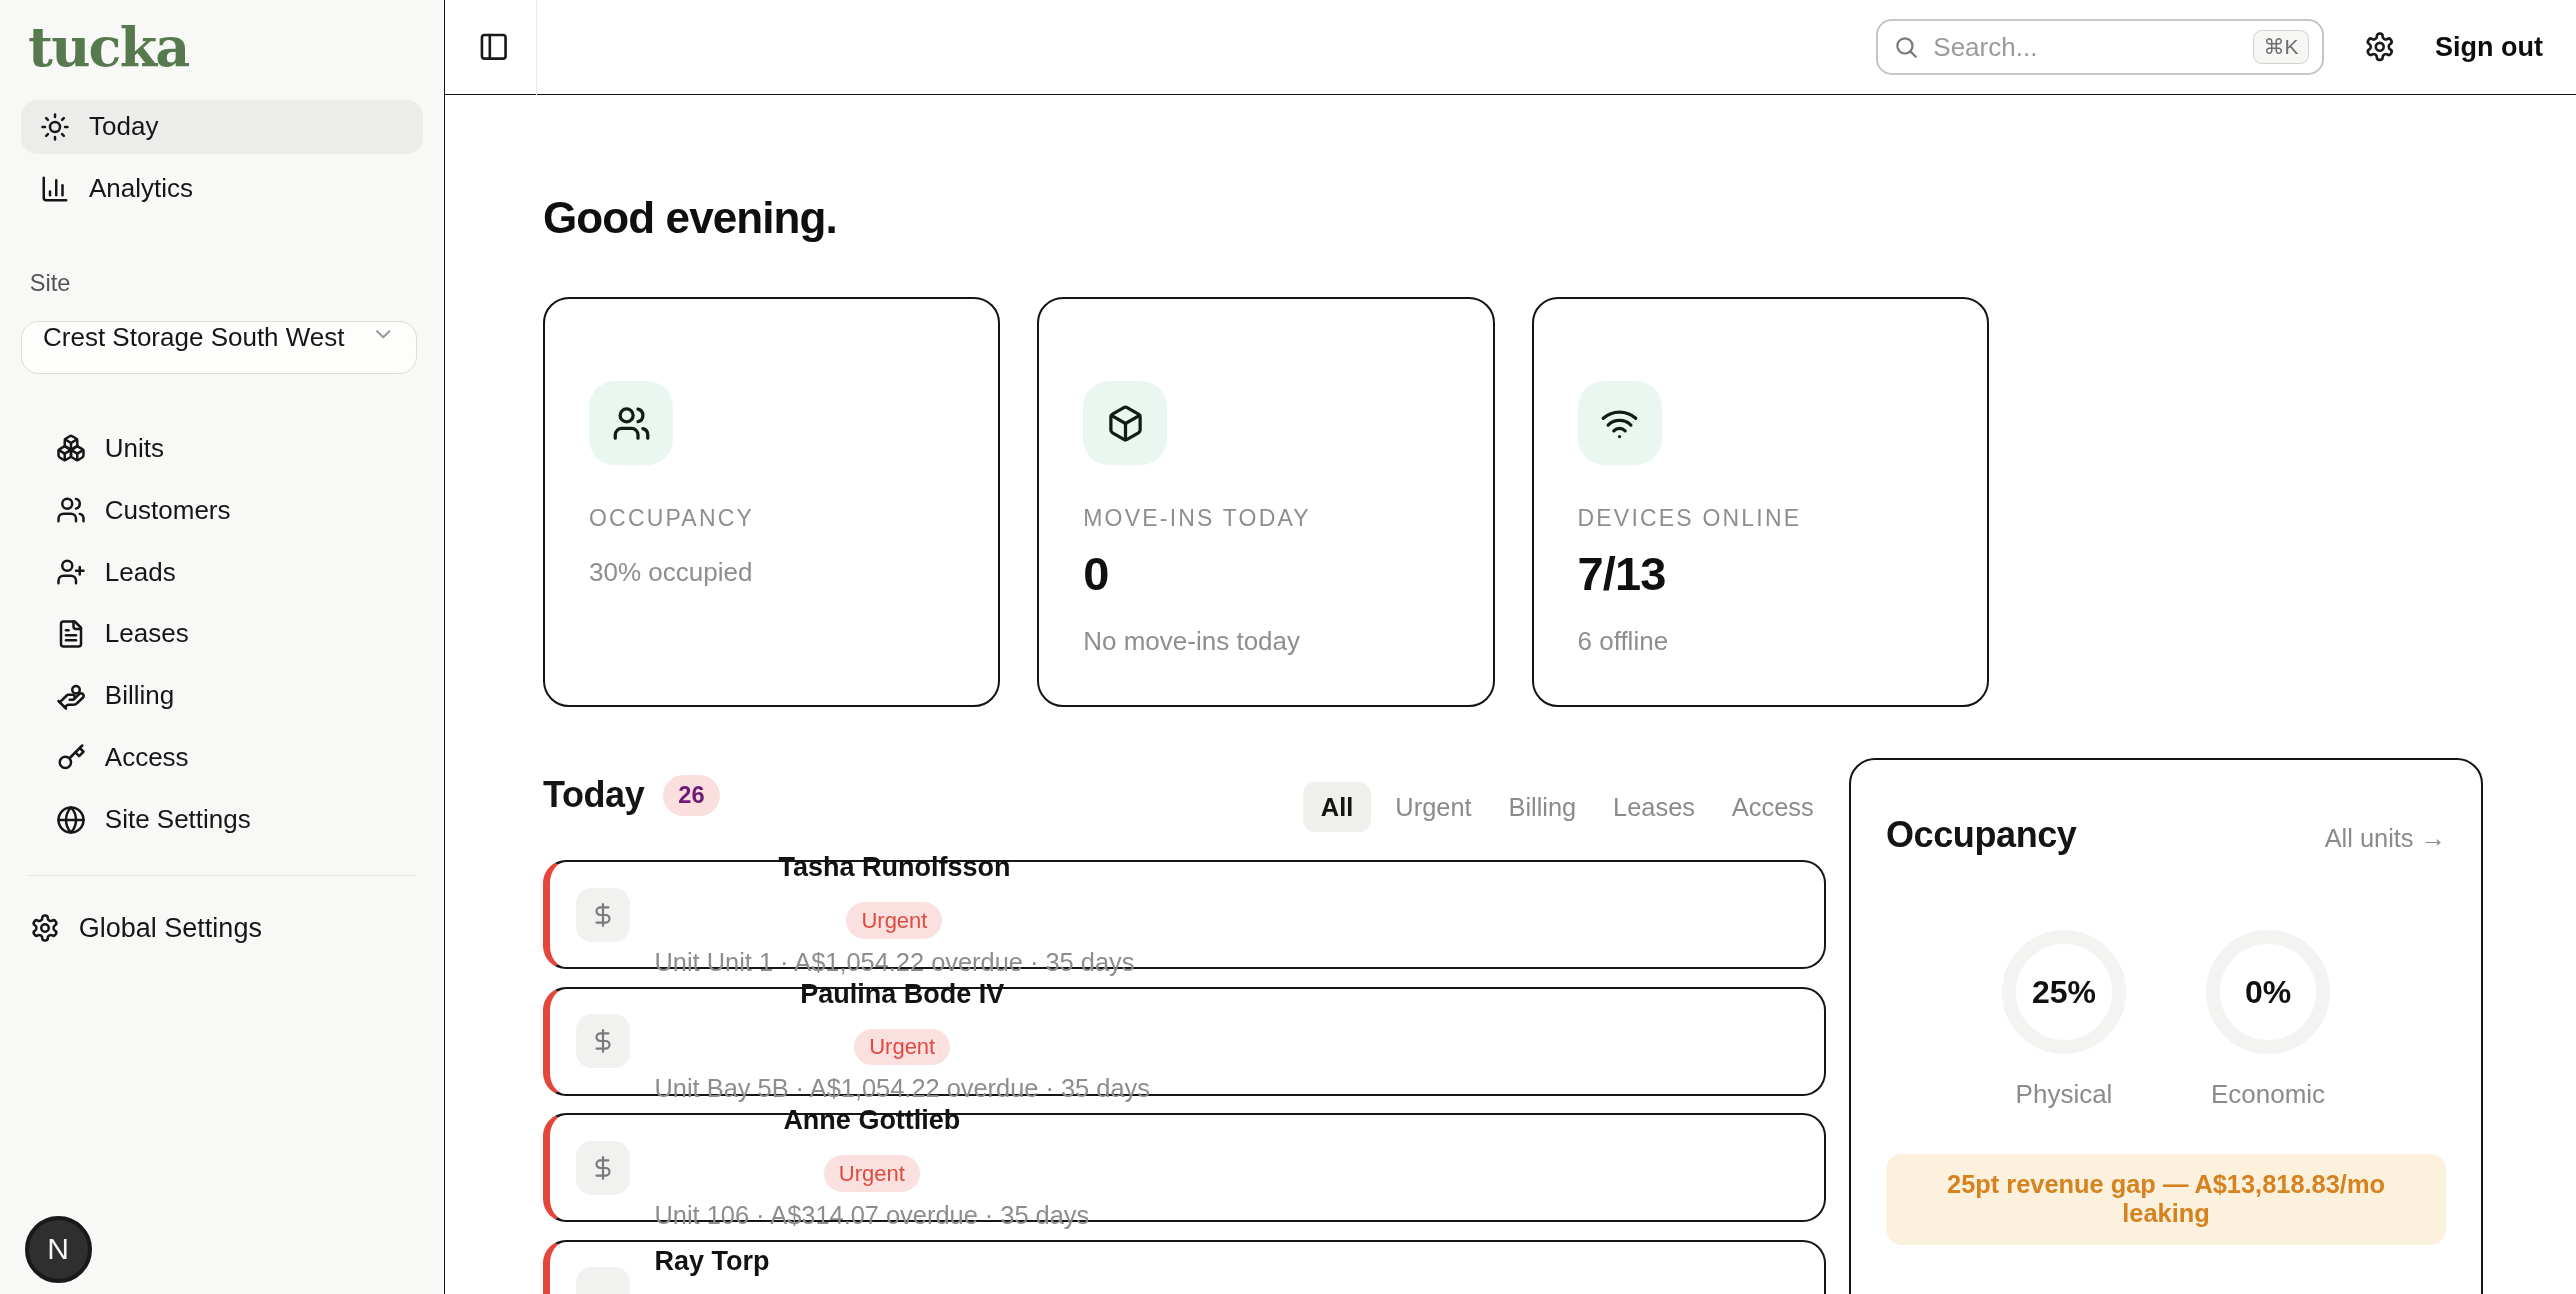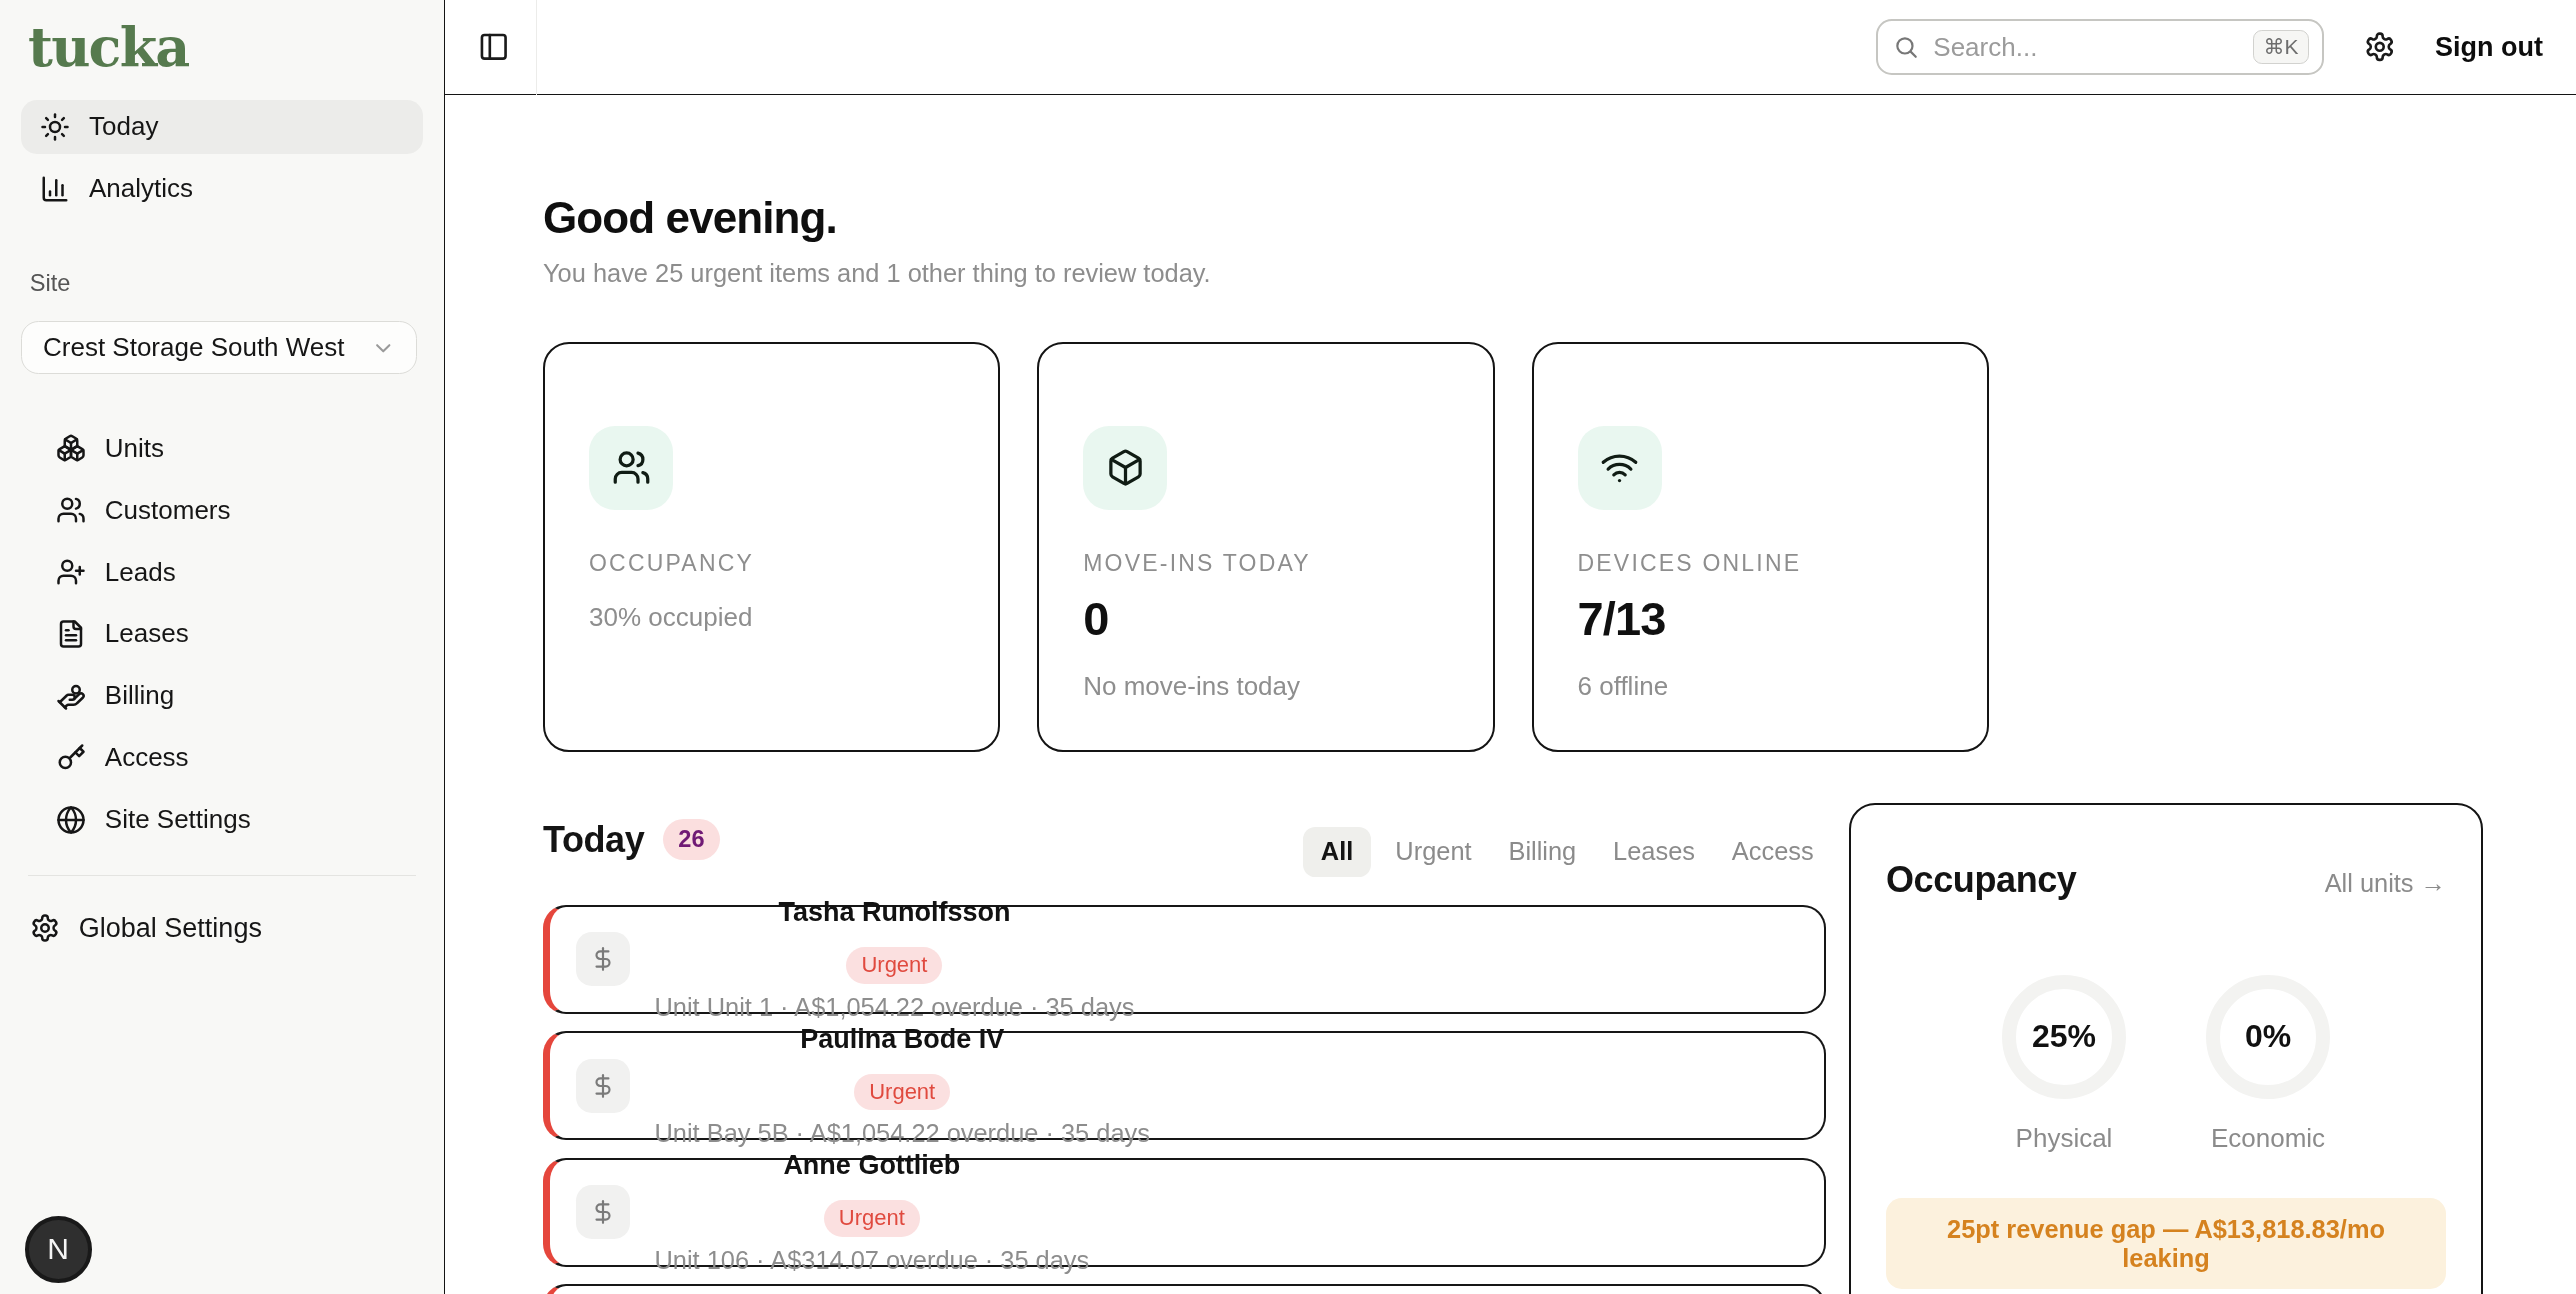--- a/index.html
+++ b/index.html
@@ -14,21 +14,21 @@
     font-size:54px; letter-spacing:-1.8px; color:#567a4e; margin:17.5px 0 0 7px; line-height:1.1; }
   .main-nav { margin-top:23px; }
   .nav-item { height:54px; border-radius:15.8px; display:flex; align-items:center;
     gap:19px; padding:0 19px; font-size:26px; color:#161616; margin-bottom:7.9px; cursor:pointer; }
   .nav-item.active { background:#ececea; }
   .icon { display:inline-flex; }
   .icon svg { width:30px; height:30px; }
   .icon.sm svg { width:24.5px; height:24.5px; }
   .site-label { margin:54px 0 0 8.8px; font-size:23.6px; color:#555; }
   .site-select { margin-top:24.5px; width:396px; height:53px; background:#fdfdfc;
-    border:1.8px solid #dcdcd8; border-radius:17.5px; display:flex; align-items:center;
+    border:1.8px solid #dcdcd8; border-radius:17.5px; display:flex; 
     justify-content:space-between; padding:0 21px; font-size:26px; color:#161616;
     font-family:inherit; cursor:pointer; }
   .site-nav { margin-top:47px; }
   .site-nav .nav-item { margin-left:15.8px; }
   .divider { border:none; border-top:1.8px solid #e4e4e1; margin:28px 7px 0 7px; }
   .footer-item { margin-top:25.4px; padding-left:8.8px; font-size:27px; }
   .user { position:absolute; left:24.5px; bottom:-24.5px; }
   .avatar { width:67px; height:67px; border-radius:50%; background:#2f2f2f;
     border:4.4px solid #191919; color:#f5f5f5; font-size:30px; display:flex;
     align-items:center; justify-content:center; cursor:pointer; }
@@ -297,21 +297,20 @@
               <circle cx="12" cy="12" r="3"></circle>
             </svg>
         </span>
       </button>
 
       <button class="signout">Sign out</button>
     </header>
 
     <main>
       <h1>Good evening.</h1>
-      <p class="sub">You have 25 urgent items and 1 other thing to review today.</p>
 
       <section class="stats">
         <div class="stat-card dots">
           <div class="tile">
             <svg viewBox="0 0 24 24" fill="none" stroke="currentColor" stroke-width="2" stroke-linecap="round" stroke-linejoin="round">
                 <path d="M16 21v-2a4 4 0 0 0-4-4H6a4 4 0 0 0-4 4v2"></path>
                 <circle cx="9" cy="7" r="4"></circle>
                 <path d="M22 21v-2a4 4 0 0 0-3-3.87"></path>
                 <path d="M16 3.13a4 4 0 0 1 0 7.75"></path>
               </svg>

